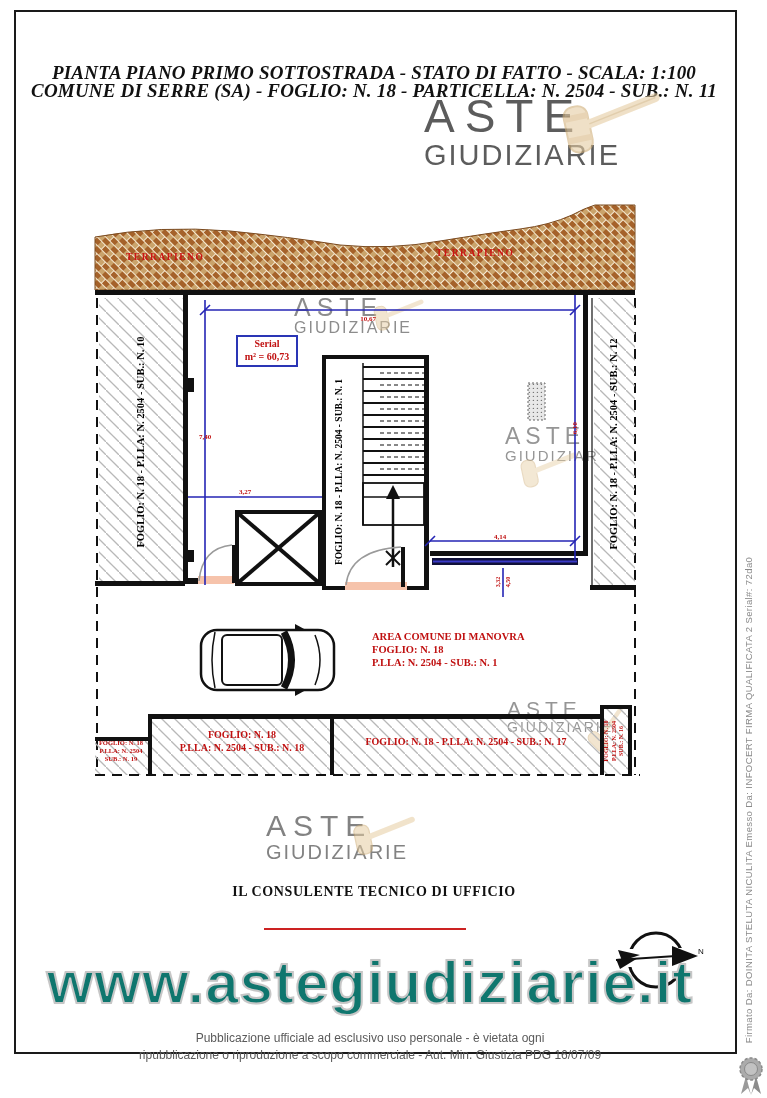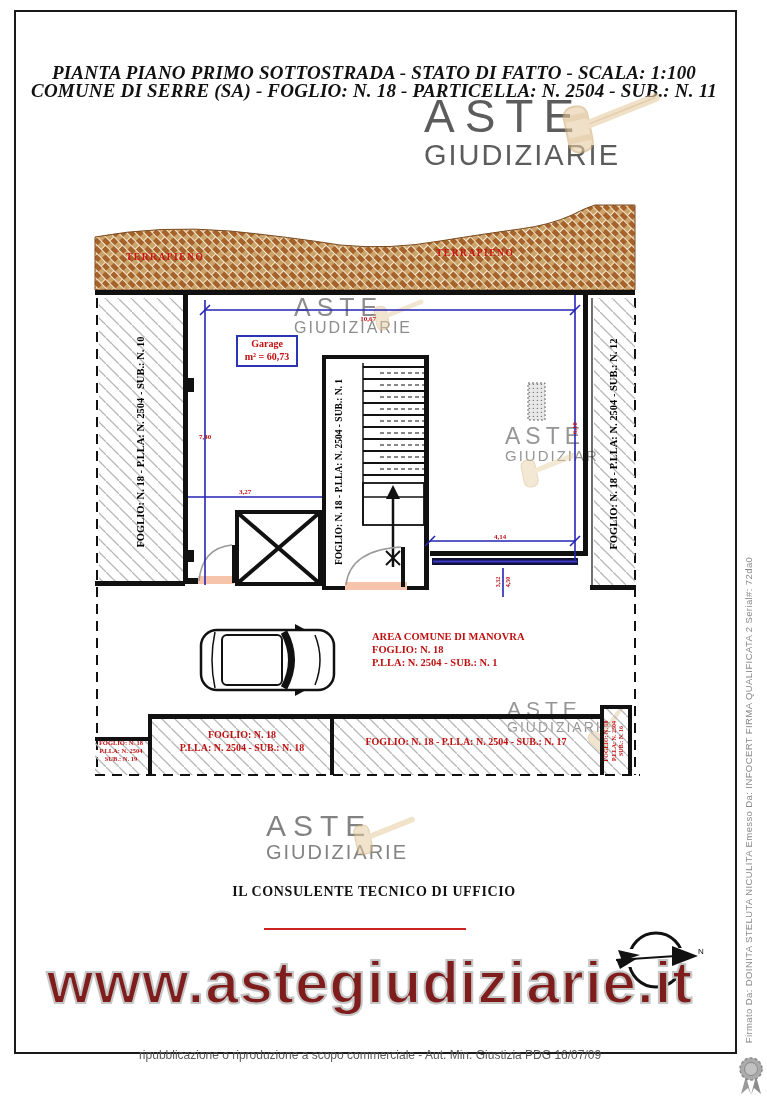--- a/index.html
+++ b/index.html
@@ -8,21 +8,21 @@
   .frame{position:absolute;left:14px;top:10px;width:719px;height:1040px;border:2px solid #1a1a1a;}
   
   .title-block{position:absolute;left:24px;top:64px;width:700px;text-align:center;}
   .title-line{font-weight:bold;font-style:italic;font-size:19px;color:#111;line-height:18px;letter-spacing:.2px;}
   
   .wm{position:absolute;color:#404040;font-family:"Liberation Sans",sans-serif;line-height:1.05;
       white-space:nowrap;overflow:hidden;}
   .wm .w1{display:block;letter-spacing:10px;}
   .wm .w2{display:block;letter-spacing:2px;}
   .url-wm{position:absolute;left:0;top:948px;width:740px;text-align:center;
-      font-family:"Liberation Sans",sans-serif;font-weight:bold;font-size:60px;color:#7f1d1d;
+      font-family:"Liberation Sans",sans-serif;font-weight:bold;font-size:60px;color:#0f766e;
       -webkit-text-stroke:2px #c6c6c6;text-shadow:0 0 2px #cfcfcf;letter-spacing:1px;}
   .vlabel{position:absolute;white-space:nowrap;font-weight:bold;font-family:"Liberation Serif",serif;}
   .rot{transform:translate(-50%,-50%) rotate(-90deg);}
   .ctr{transform:translate(-50%,-50%);}
   .terr{position:absolute;font-weight:bold;font-size:9.5px;letter-spacing:1.5px;color:#cc1414;}
   .garage-box{position:absolute;left:236px;top:335px;width:58px;height:28px;border:2px solid #2a35b5;
       background:#fff;text-align:center;font-weight:bold;font-size:10px;line-height:13px;color:#c01010;}
   .dim{position:absolute;font-weight:bold;font-size:7px;color:#c01010;white-space:nowrap;}
   .dim.tiny{font-size:6px;}
   .manovra{position:absolute;left:372px;top:630px;width:205px;
@@ -236,21 +236,21 @@
       <rect x="520" y="510" width="32" height="4" fill="#111"></rect>
       <rect x="15" y="542" width="57" height="4" fill="#111"></rect>
       <line x1="15" y1="580" x2="560" y2="580" stroke="#111" stroke-width="2" stroke-dasharray="10 7"></line>
     </g>
   </svg>
 
   <span class="terr" style="left:126px;top:252px;">TERRAPIENO</span>
   <span class="terr" style="left:436px;top:248px;">TERRAPIENO</span>
 
   <div class="garage-box">
-    <div>Garage</div>
+    <div>Serial</div>
     <div>m² = 60,73</div>
   </div>
 
   <span class="vlabel rot" style="left:140px;top:442px;font-size:10.5px;">FOGLIO: N. 18 - P.LLA: N. 2504 - SUB.: N. 10</span>
   <span class="vlabel rot" style="left:339px;top:472px;font-size:9.5px;">FOGLIO: N. 18 - P.LLA: N. 2504 - SUB.: N. 1</span>
   <span class="vlabel rot" style="left:613px;top:444px;font-size:10.5px;">FOGLIO: N. 18 - P.LLA: N. 2504 - SUB.: N. 12</span>
 
   <span class="dim ctr" style="left:368px;top:319px;">10,67</span>
   <span class="dim ctr" style="left:205px;top:437px;">7,40</span>
   <span class="dim ctr" style="left:245px;top:492px;">3,27</span>
@@ -300,20 +300,21 @@
     <rect x="62" y="28" width="28" height="19" fill="#fff"></rect>
     <line x1="4" y1="40" x2="64" y2="36" stroke="#111" stroke-width="2"></line>
     <polygon points="60,26 60,46 86,36" fill="#111"></polygon>
     <polygon points="6,30 28,35 10,41" fill="#111"></polygon>
     <polygon points="4,39 26,38 8,49" fill="#111"></polygon>
     <text x="86" y="34" font-size="8" font-family="Liberation Sans, sans-serif" fill="#111">N</text>
   </svg>
 
   <div class="url-wm">www.astegiudiziarie.it</div>
 
+  <div class="footer" style="top:1031px;">Pubblicazione ufficiale ad esclusivo uso personale - è vietata ogni</div>
   <div class="footer" style="top:1048px;">ripubblicazione o riproduzione a scopo commerciale - Aut. Min. Giustizia PDG 16/07/09</div>
 
   <div class="sig-vert">Firmato Da: DOINITA STELUTA NICULITA Emesso Da: INFOCERT FIRMA QUALIFICATA 2 Serial#: 72da0</div>
   <svg class="abs" style="left:738px;top:1056px;" width="26" height="40" viewBox="0 0 26 40">
     <polygon points="8,20 3,38 10,32 13,39" fill="#9a9a9a"></polygon>
     <polygon points="18,20 23,38 16,32 13,39" fill="#8c8c8c"></polygon>
     <circle cx="13" cy="13" r="11" fill="#ababab" stroke="#8a8a8a" stroke-width="1.5" stroke-dasharray="3 2"></circle>
     <circle cx="13" cy="13" r="6.5" fill="#c2c2c2" stroke="#8a8a8a" stroke-width="1"></circle>
   </svg>
 </div>

